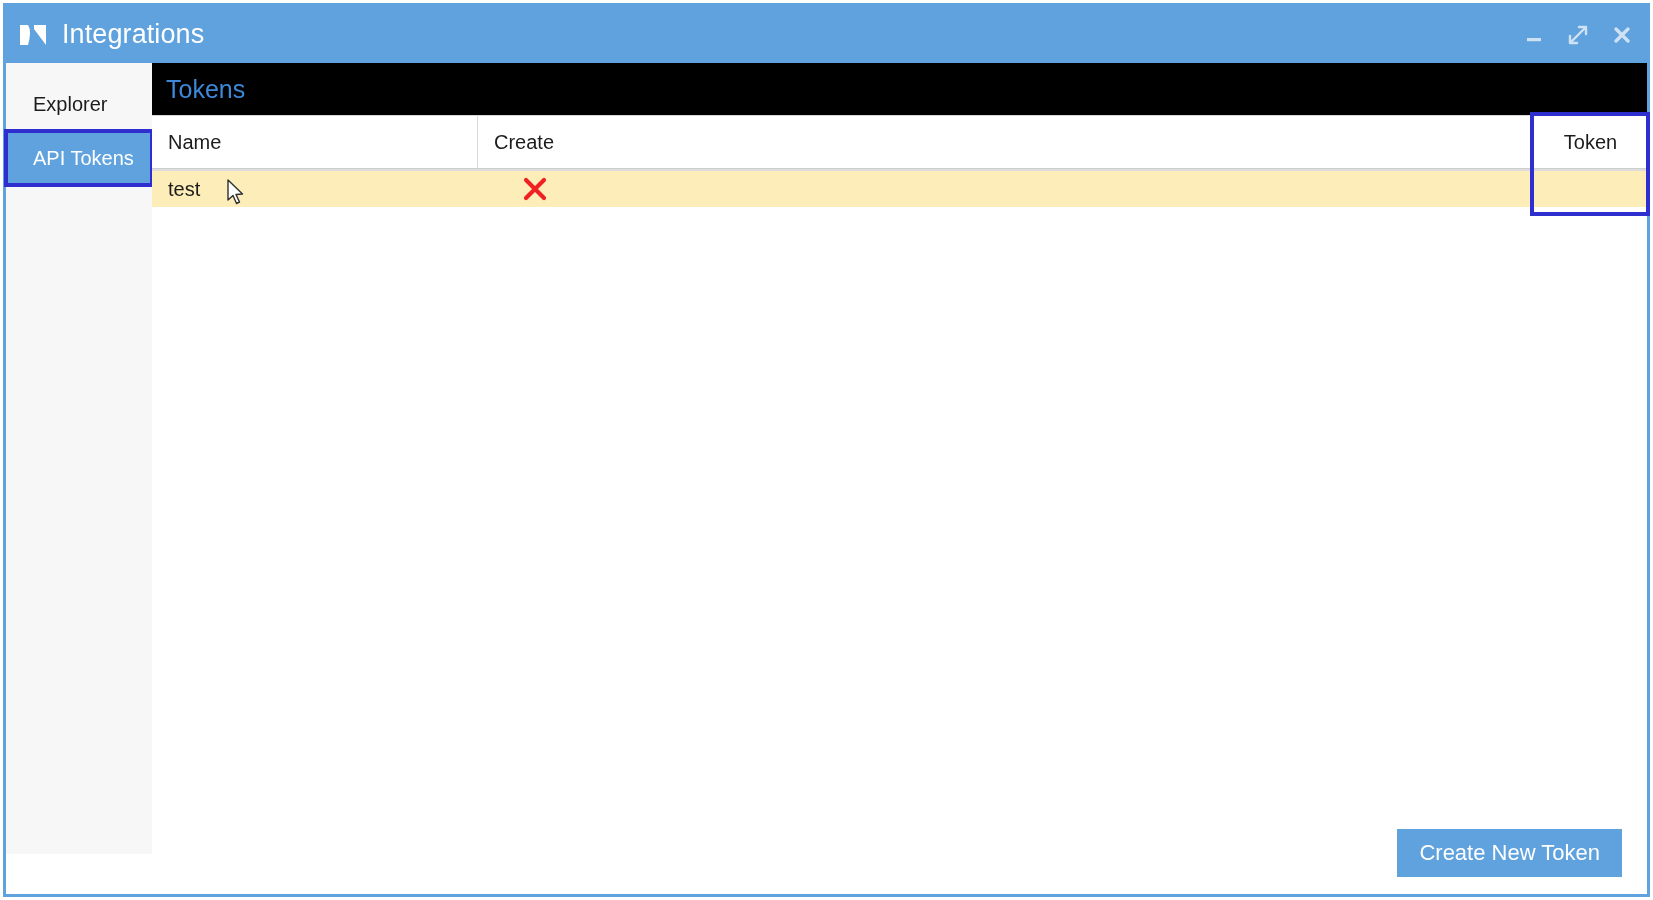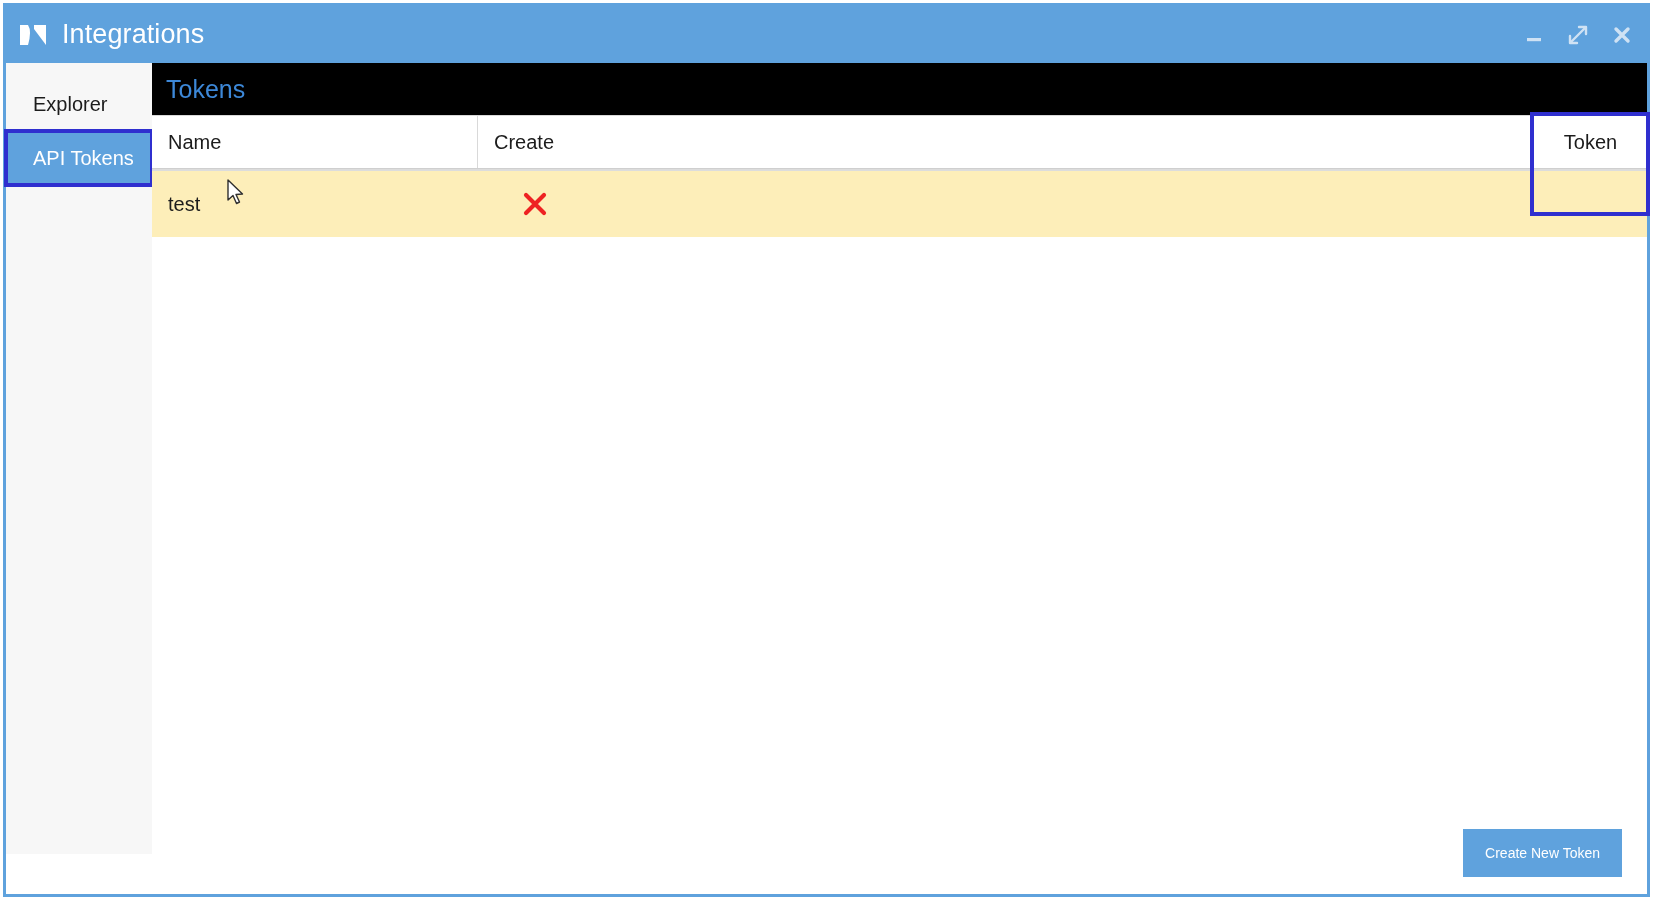--- a/index.html
+++ b/index.html
@@ -152,21 +152,21 @@
     top: -3px;
     width: 120px;
     height: 104px;
     border: 4px solid #2f2fcf;
     pointer-events: none;
     z-index: 5;
   }
   #rows { flex: 1 1 auto; background: #ffffff; }
   .row {
     display: flex;
-    height: 68px;
+    height: 38px;
     background: #fdeeb9;
     border-top: 2px solid #dcdcdc;
   }
   .td {
     display: flex;
     align-items: center;
     font-size: 20px;
     color: #1c1c1c;
     padding-left: 16px;
     white-space: nowrap;
@@ -187,21 +187,21 @@
     height: 82px;
     display: flex;
     align-items: center;
     justify-content: flex-end;
     padding-right: 25px;
     background: #ffffff;
   }
   #create-token-button {
     background: #5fa2dd;
     color: #ffffff;
-    font-size: 14px;
+    font-size: 22px;
     border: none;
     height: 48px;
     padding: 0 22px;
     cursor: pointer;
     font-family: "Liberation Sans", sans-serif;
   }
 
   
   #mouse-cursor {
     position: absolute;

